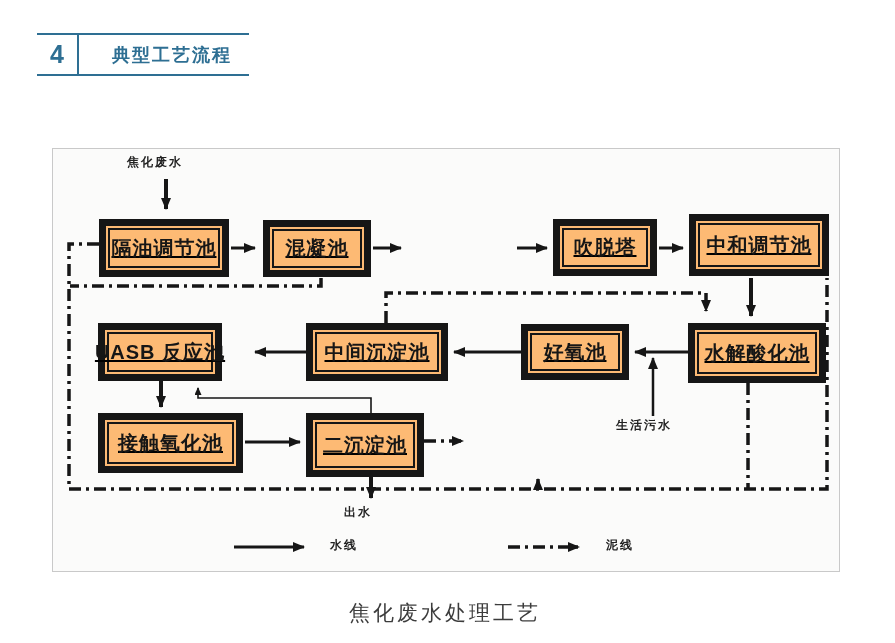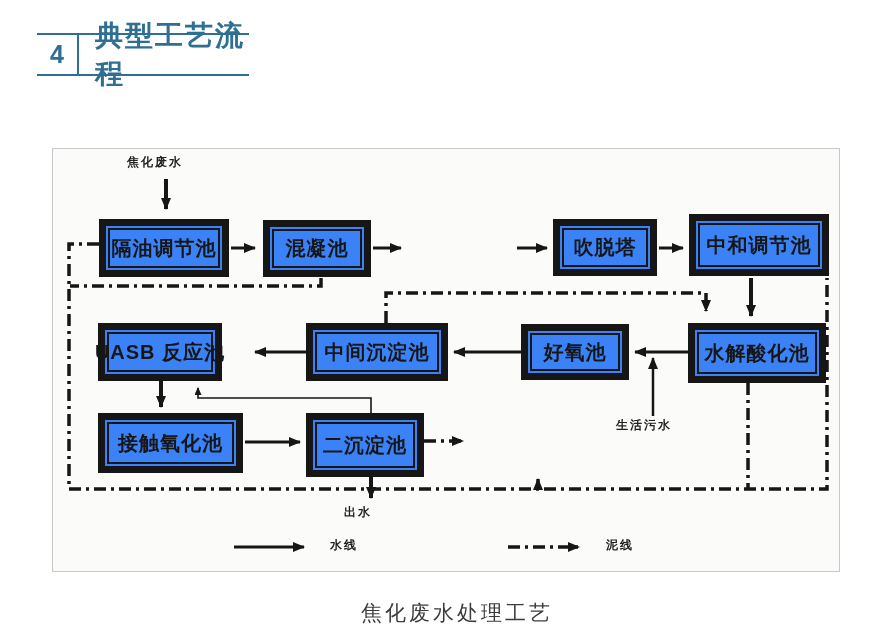--- a/index.html
+++ b/index.html
@@ -22,57 +22,57 @@
     border-bottom:2px solid var(--accent);
     display:flex; align-items:stretch;
   }
   .sec-num {
     width:40px; display:flex; align-items:center; justify-content:center;
     color:var(--accent); font-size:25px; font-weight:600;
   }
   .sec-div { width:2px; background:var(--accent); }
   .sec-title {
     flex:1; display:flex; align-items:center; justify-content:center;
-    color:var(--accent); font-size:28px; font-weight:bold; letter-spacing:2px;margin-left:16px;
+    color:var(--accent); font-size:18px; font-weight:bold; letter-spacing:2px;margin-left:16px;
   }
 
   
   .figure {
     position:absolute; left:52px; top:148px; width:786px; height:422px;
     border:1px solid var(--fig-border);
     background:#fbfbfa;
   }
   .fig-svg { position:absolute; left:0; top:0; width:786px; height:422px; }
 
   .fbox {
     position:absolute; box-sizing:border-box;
-    background:#3b82f6;
+    background:#fdba74;
     border:7px solid var(--ink);
-    display:flex; align-items:center; justify-content:center;
+    display:flex; align-items:center; justify-content:center;text-decoration:underline;
   }
   .fbox::before {
     content:""; position:absolute; inset:2px;
     border:2px solid var(--ink); pointer-events:none;
   }
   .fbox span {
     position:relative; font-size:20px; font-weight:600;
     color:var(--ink); letter-spacing:1px; white-space:nowrap;
   }
 
   .flabel {
     position:absolute; font-size:12px; font-weight:600;
     color:#222; letter-spacing:2px; white-space:nowrap;
   }
 
   .w  { stroke:var(--ink); fill:none; }
   .sl { stroke:var(--ink); fill:none; stroke-dasharray:12 5 3 5; }
 
   
   .caption {
-    position:absolute; left:64px; top:599px; width:786px;
+    position:absolute; left:52px; top:599px; width:786px;
     text-align:center; font-size:21px; color:#3c3c3c; letter-spacing:3px;
   }
 </style>
 </head>
 <body>
 
 <div class="sec-header">
   <div class="sec-num">4</div>
   <div class="sec-div"></div>
   <div class="sec-title">典型工艺流程</div>

